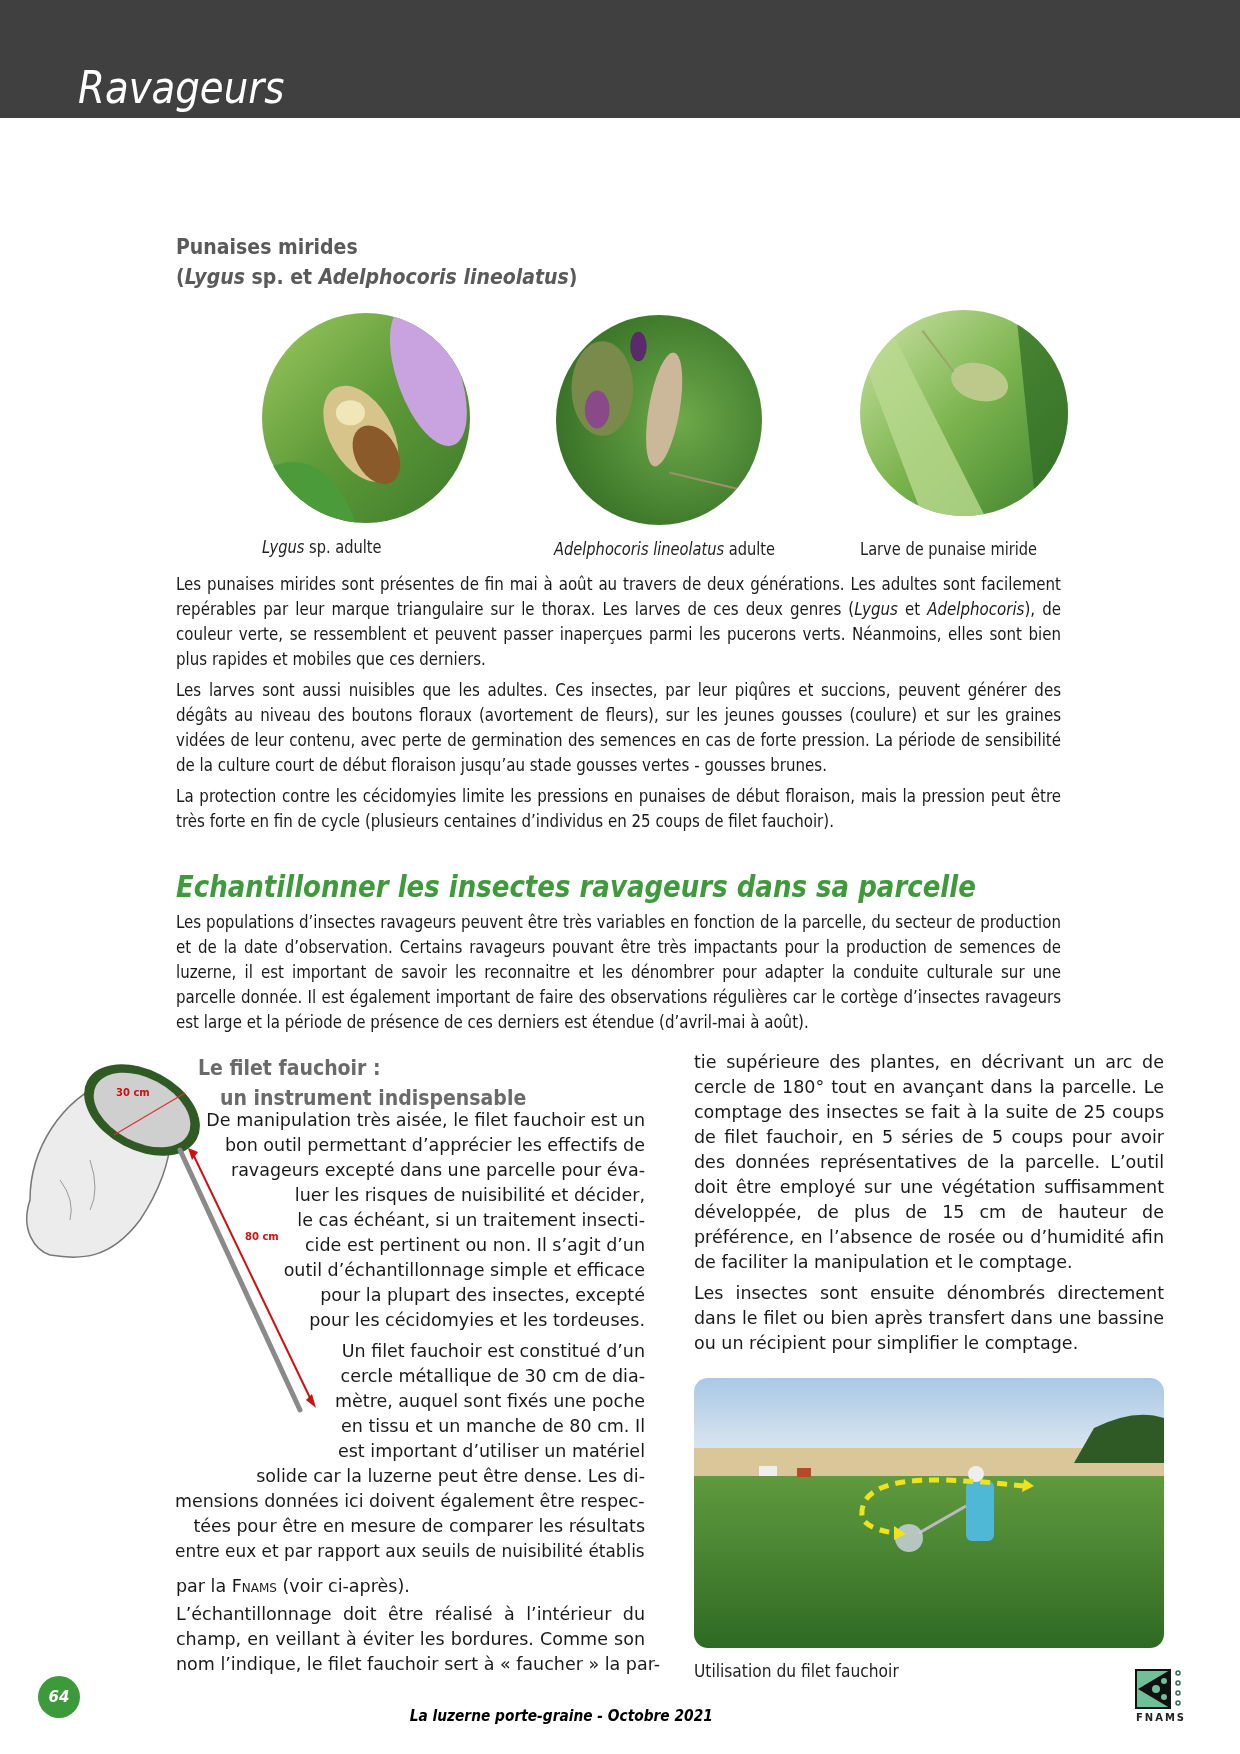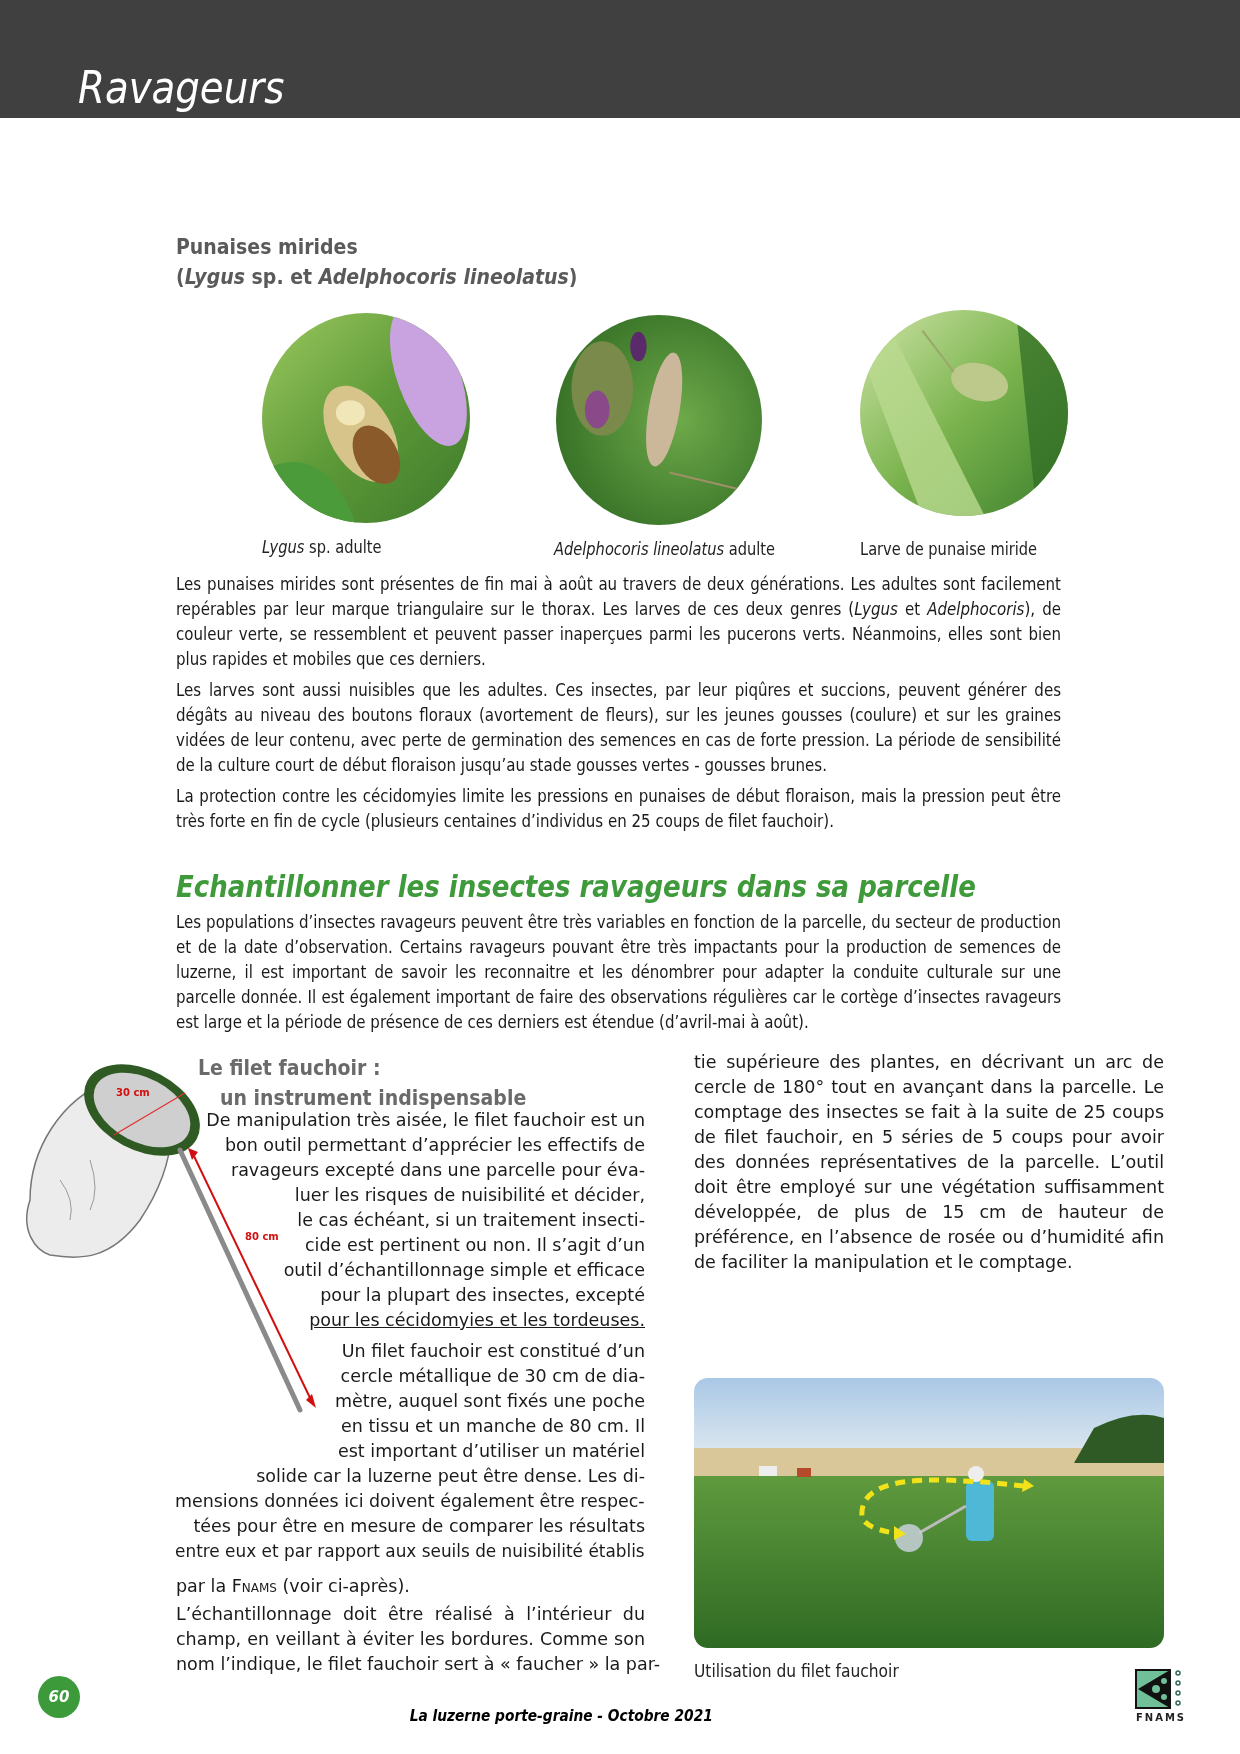--- a/index.html
+++ b/index.html
@@ -139,21 +139,21 @@
 
 <div id="left-lines">
     <div class="line" style="top: 1110px; right: 595px;">De manipulation très aisée, le filet fauchoir est un</div>
     <div class="line" style="top: 1135px; right: 595px;">bon outil permettant d’apprécier les effectifs de</div>
     <div class="line" style="top: 1160px; right: 595px;">ravageurs excepté dans une parcelle pour éva-</div>
     <div class="line" style="top: 1185px; right: 595px;">luer les risques de nuisibilité et décider,</div>
     <div class="line" style="top: 1210px; right: 595px;">le cas échéant, si un traitement insecti-</div>
     <div class="line" style="top: 1235px; right: 595px;">cide est pertinent ou non. Il s’agit d’un</div>
     <div class="line" style="top: 1260px; right: 595px;">outil d’échantillonnage simple et efficace</div>
     <div class="line" style="top: 1285px; right: 595px;">pour la plupart des insectes, excepté</div>
-    <div class="line" style="top: 1310px; right: 595px; text-decoration: underline;">pour les cécidomyies et les tordeuses.</div>
+    <div class="line" style="top: 1310px; right: 595px;">pour les cécidomyies et les tordeuses.</div>
     <div class="line" style="top: 1341px; right: 595px;">Un filet fauchoir est constitué d’un</div>
     <div class="line" style="top: 1366px; right: 595px;">cercle métallique de 30 cm de dia-</div>
     <div class="line" style="top: 1391px; right: 595px;">mètre, auquel sont fixés une poche</div>
     <div class="line" style="top: 1416px; right: 595px; text-align: center;">en tissu et un manche de 80 cm. Il</div>
     <div class="line" style="top: 1441px; right: 595px;">est important d’utiliser un matériel</div>
     <div class="line" style="top: 1466px; right: 595px;">solide car la luzerne peut être dense. Les di-</div>
     <div class="line" style="top: 1491px; right: 595px; transform: scaleX(0.998); transform-origin: right center;">mensions données ici doivent également être respec-</div>
     <div class="line" style="top: 1516px; right: 595px;">tées pour être en mesure de comparer les résultats</div>
     <div class="line" style="top: 1541px; right: 595px; transform: scaleX(0.965); transform-origin: right center;">entre eux et par rapport aux seuils de nuisibilité établis</div>
   </div>
@@ -161,20 +161,21 @@
 <div class="lineL" style="left:176px; top:1576px;"><span>par la </span><span class="smallcaps">Fnams</span><span> (voir ci-après).</span></div>
 
 <div id="last-lines">
     <div class="lineL" style="top: 1604px; left: 176px; width: 469px; text-align: justify; text-align-last: justify;">L’échantillonnage doit être réalisé à l’intérieur du</div>
     <div class="lineL" style="top: 1629px; left: 176px; width: 469px; text-align: justify; text-align-last: justify;">champ, en veillant à éviter les bordures. Comme son</div>
     <div class="lineL" style="top: 1654px; left: 176px; width: 469px; text-align: justify; text-align-last: justify;">nom l’indique, le filet fauchoir sert à « faucher » la par-</div>
   </div>
 
 <div class="body-text" style="left:694px; top:1050px; width:470px; font-size:17.5px;">
   <p>tie supérieure des plantes, en décrivant un arc de cercle de 180° tout en avançant dans la parcelle. Le comptage des insectes se fait à la suite de 25 coups de filet fauchoir, en 5 séries de 5 coups pour avoir des données représentatives de la parcelle. L’outil doit être employé sur une végétation suffisamment développée, de plus de 15 cm de hauteur de préférence, en l’absence de rosée ou d’humidité afin de faciliter la manipulation et le comptage.</p>
+  <p>Les insectes sont ensuite dénombrés directement dans le filet ou bien après transfert dans une bassine ou un récipient pour simplifier le comptage.</p>
 </div>
 
 <div class="field-photo">
   <svg viewBox="0 0 470 270" preserveAspectRatio="none">
     <defs>
       <linearGradient id="sky" x1="0" y1="0" x2="0" y2="1">
         <stop offset="0" stop-color="#a9c8e6"></stop>
           <stop offset="1" stop-color="#dfe9f0"></stop>
       </linearGradient>
       <linearGradient id="grass" x1="0" y1="0" x2="0" y2="1">
@@ -192,21 +193,21 @@
     <circle cx="282" cy="96" r="8" fill="#eeeeee"></circle>
     <line x1="272" y1="128" x2="225" y2="155" stroke="#bbbbbb" stroke-width="3"></line>
     <circle cx="215" cy="160" r="14" fill="#c8d0d8" opacity="0.85"></circle>
     <path d="M330 108 L290 104 L250 102 Q165 100 168 138 Q170 150 200 155" fill="none" stroke="#f2e21a" stroke-width="5" stroke-dasharray="10 7"></path>
     <path d="M200 148 L212 156 L200 162Z" fill="#f2e21a"></path>
     <path d="M330 101 L340 108 L328 114Z" fill="#f2e21a"></path>
   </svg>
 </div>
 <div class="caption" style="left:694px; top:1660px; font-size:18px;">Utilisation du filet fauchoir</div>
 
-<div class="page-number">60</div>
+<div class="page-number">64</div>
 <div class="footer-title"><span>La luzerne porte-graine - Octobre 2021</span></div>
 
 <svg class="logo" viewBox="0 0 50 60">
   <rect x="2" y="2" width="34" height="38" fill="#6fbf98" stroke="#111" stroke-width="2"></rect>
   <path d="M36 2 L4 21 L36 40 Z" fill="#111"></path>
   <circle cx="22" cy="21" r="4" fill="#6fbf98"></circle>
   <circle cx="30" cy="13" r="3" fill="#6fbf98"></circle>
   <circle cx="30" cy="29" r="3" fill="#6fbf98"></circle>
   <circle cx="44" cy="5" r="2" fill="none" stroke="#2f6a54" stroke-width="1.5"></circle>
   <circle cx="44" cy="15" r="2" fill="none" stroke="#2f6a54" stroke-width="1.5"></circle>

